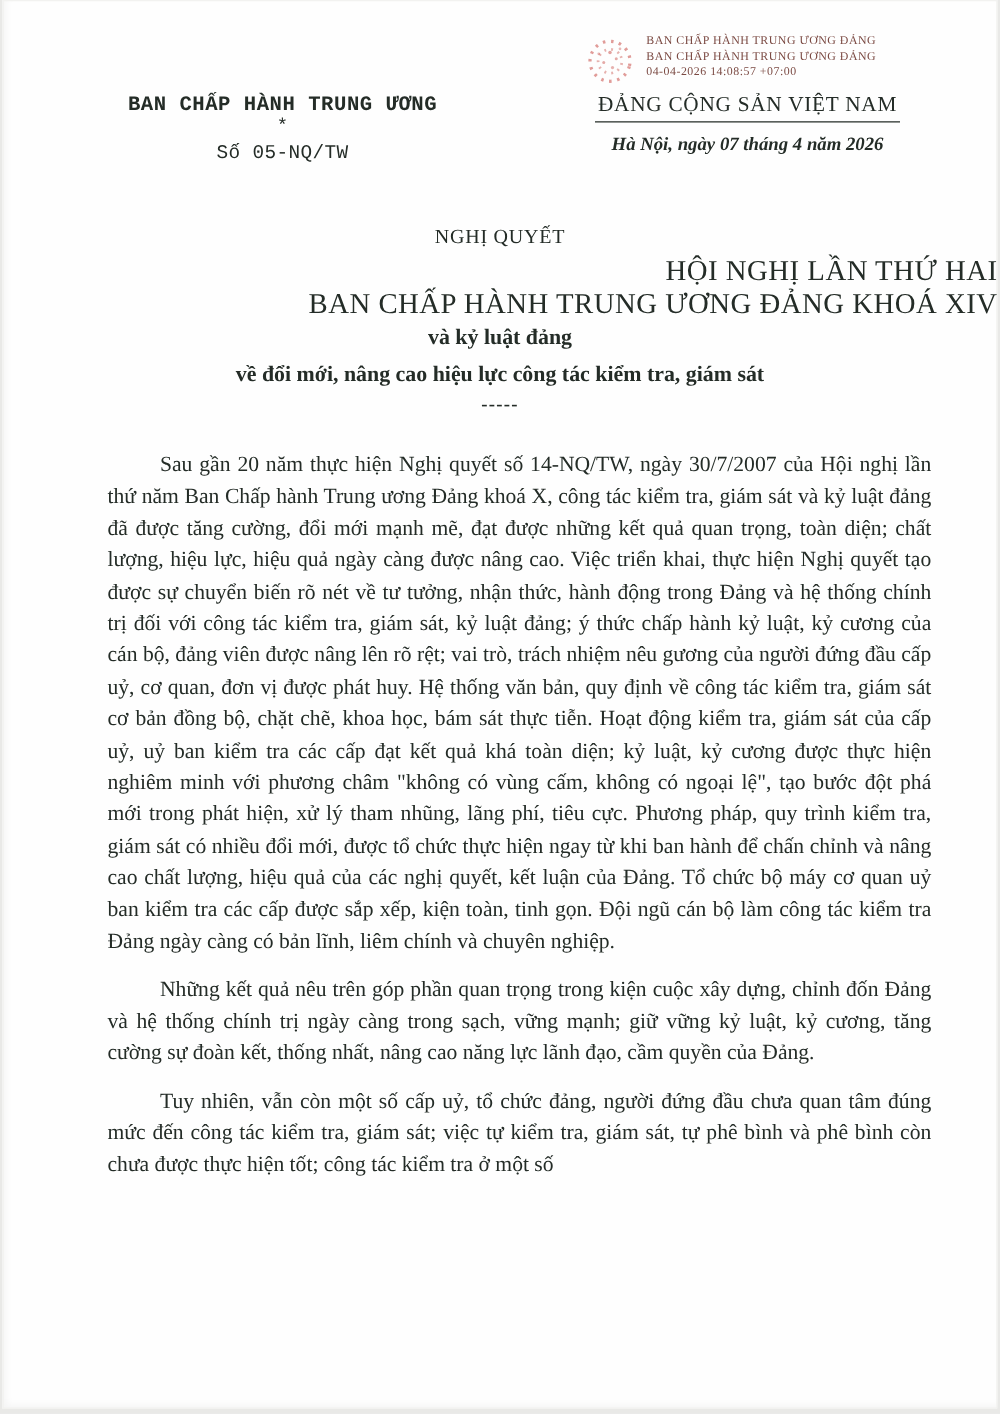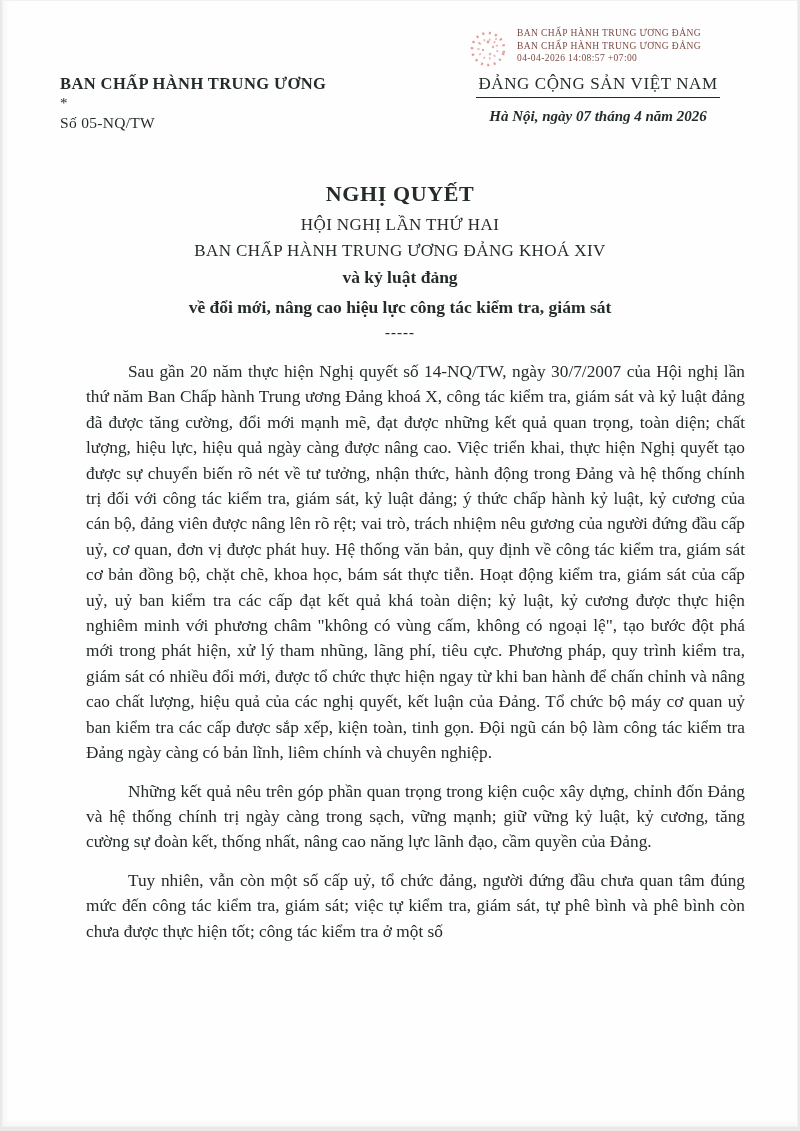--- a/index.html
+++ b/index.html
@@ -19,21 +19,22 @@
     color: #242c27;
     box-shadow: inset 0 0 0 1px #f2f2f0, inset 3px -3px 6px rgba(0,0,0,0.04);
     overflow: hidden;
   }
   
   .header-left {
     position: absolute;
     left: 58px;
     top: 74px;
     width: 332px;
-    text-align: left;
+    text-align: center;
+    font-family: Liberation Mono, monospace;
   }
   .org-name {
     font-weight: bold;
     font-size: 16.5px;
     letter-spacing: 0.4px;
     white-space: nowrap;
   }
   .org-star {
     font-size: 15px;
     line-height: 12px;
@@ -89,28 +90,29 @@
   }
   
   .title-block {
     position: absolute;
     top: 181px;
     left: 0;
     width: 100%;
     text-align: center;
   }
   .title-main {
-    font-weight: bold;
-    font-size: 22px;
+    font-weight: normal;
+    font-size: 16px;
     letter-spacing: 0.6px;
   }
   .title-sub {
-    font-size: 17px;
+    font-size: 23px;
     line-height: 26px;
     letter-spacing: 0.4px;
+    text-align: right;
   }
   .title-sub.first { margin-top: 5px; }
   .title-topic {
     font-weight: bold;
     font-size: 17.5px;
     line-height: 27px;
   }
   .title-topic.first { margin-top: 3px; }
   .title-separator {
     font-weight: bold;

